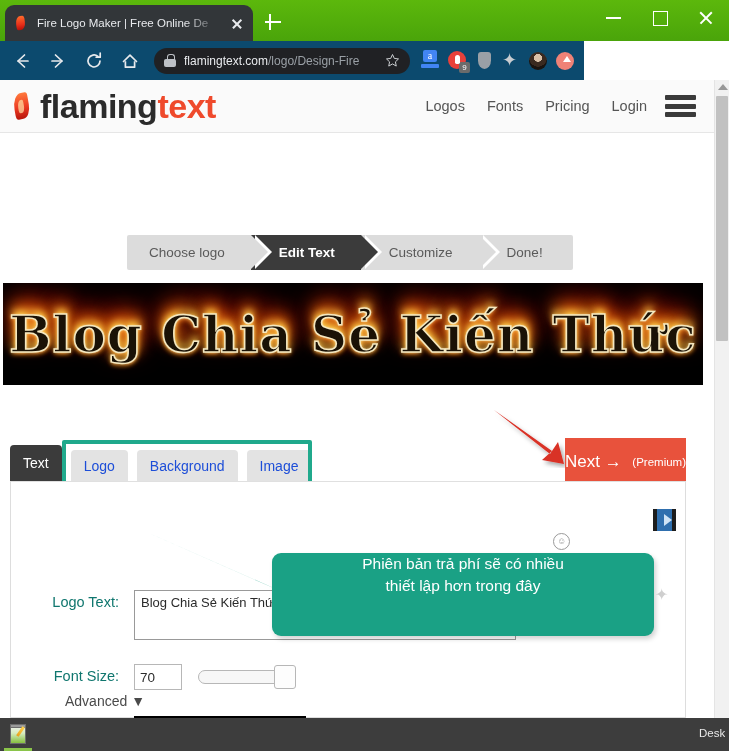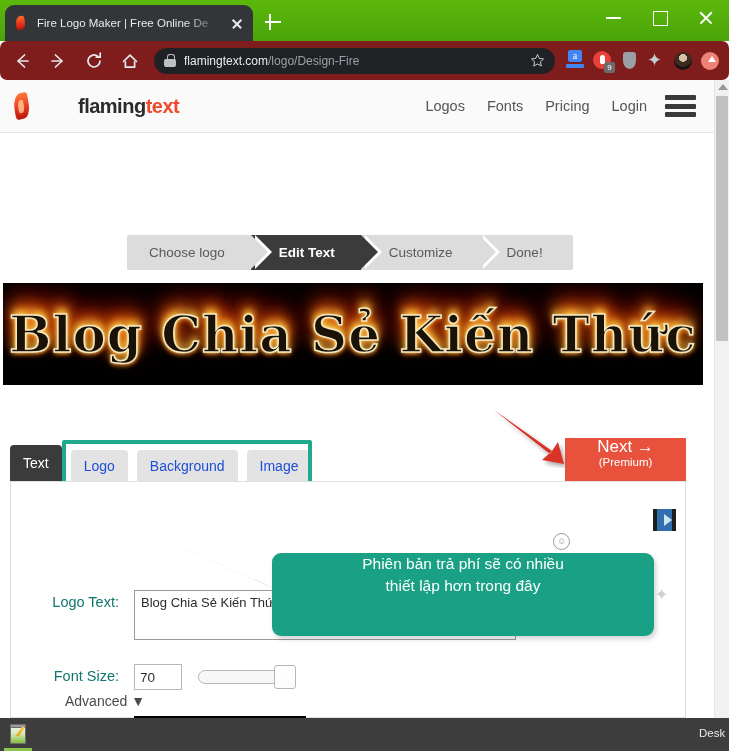--- a/index.html
+++ b/index.html
@@ -67,22 +67,22 @@
   .wc { width:46px; height:34px; position:relative; cursor:pointer; }
   .wc-min::before { content:""; position:absolute; left:15px; top:17px; width:15px; height:1.6px; background:#fff; }
   .wc-max::before { content:""; position:absolute; left:16px; top:11px; width:13px; height:13px; border:1.6px solid #fff; }
   .wc-close::before, .wc-close::after {
     content:""; position:absolute; left:15px; top:16.5px; width:16px; height:1.6px; background:#fff;
   }
   .wc-close::before { transform:rotate(45deg); }
   .wc-close::after  { transform:rotate(-45deg); }
 
   .toolbar {
-    position:absolute; left:0; top:41px; width:729px; height:39px;
-    background:#7f1d1d; display:flex; align-items:center;border-radius:7px;
+    position:absolute; left:0; top:41px; width:584px; height:39px;
+    background:#0c4a6e; display:flex; align-items:center;
   }
   .navbtn { width:28px; height:28px; margin-left:8px; position:relative; cursor:pointer; flex:0 0 28px; }
   .navbtn svg { position:absolute; left:4px; top:4px; }
 
   .omnibox {
     flex:1 1 auto; height:26px; margin:0 6px 0 10px;
     background:#202124; border-radius:13px;
     display:flex; align-items:center; padding:0 10px;
     cursor:text;
   }
@@ -163,21 +163,21 @@
     content:""; position:absolute; left:6px; top:2px; width:15px; height:26px;
     background: linear-gradient(180deg,#ff7a3d 0%,#ec3a22 55%,#b8160b 100%);
     border-radius: 60% 14% 52% 18%;
     transform: rotate(-10deg);
   }
   .brand-flame::after {
     content:""; position:absolute; left:10px; top:9px; width:6px; height:13px;
     background:#ffd9a0; border-radius:60% 20% 50% 20%; transform:rotate(-10deg);
     opacity:.75;
   }
-  .brand-text { font-size:20px; font-weight:bold; letter-spacing:-0.5px;margin-left:38px; }
+  .brand-text { font-size:34px; font-weight:bold; letter-spacing:-0.5px; }
   .brand-text .b1 { color:#2b2b2b; }
   .brand-text .b2 { color:#ef4a2c; }
 
   .site-nav { margin-left:auto; display:flex; align-items:center; }
   .nav-link {
     font-size:14.5px; color:#555; margin-right:22px; cursor:pointer; white-space:nowrap;
   }
   .nav-login { font-size:14.5px; color:#555; margin-right:18px; cursor:pointer; }
   .hamburger { width:31px; height:24px; margin-right:18px; cursor:pointer; position:relative; }
   .hamburger span {
@@ -243,21 +243,21 @@
   .ftab.active { background:#3b3b3b; color:#ffffff; height:36px; }
 
   .tab-highlight {
     position:absolute; left:62px; top:360px; width:250px; height:56px;
     border:4px solid #20a98c; border-radius:2px; pointer-events:none;
   }
 
   .next-btn {
     position:absolute; left:565px; top:358px; width:121px; height:48px;
     background:#e8523c; color:#ffffff; cursor:pointer;
-    display:flex; flex-direction:column; align-items:center; justify-content:flex-start;
+    display:flex; flex-direction:row; align-items:center; justify-content:space-between;
     line-height:1.05;
   }
   .next-main { font-size:17px; }
   .next-sub { font-size:11.5px; }
 
   .red-arrow { position:absolute; left:492px; top:328px; width:90px; height:60px; pointer-events:none; }
 
   
   .panel {
     position:absolute; left:10px; top:401px; width:676px; height:237px;

